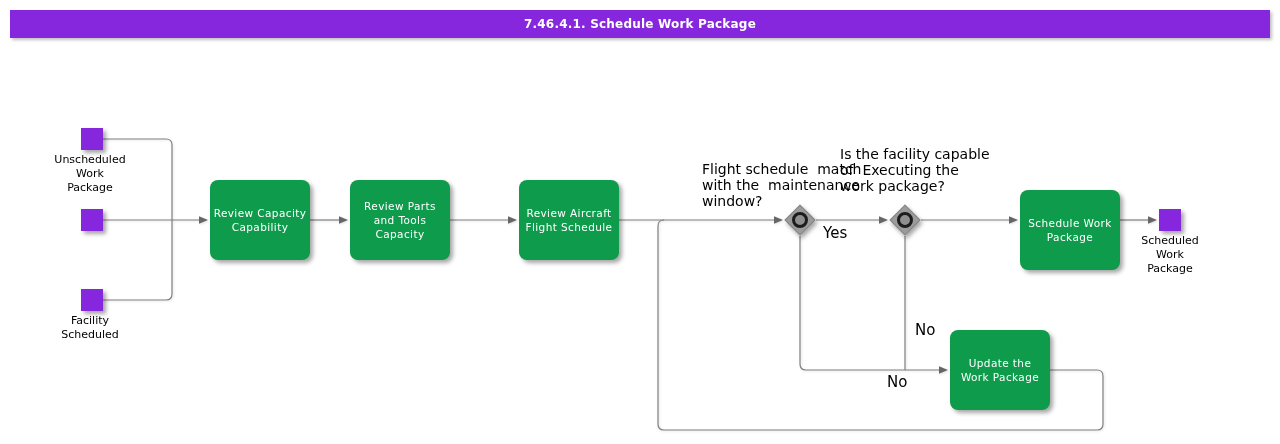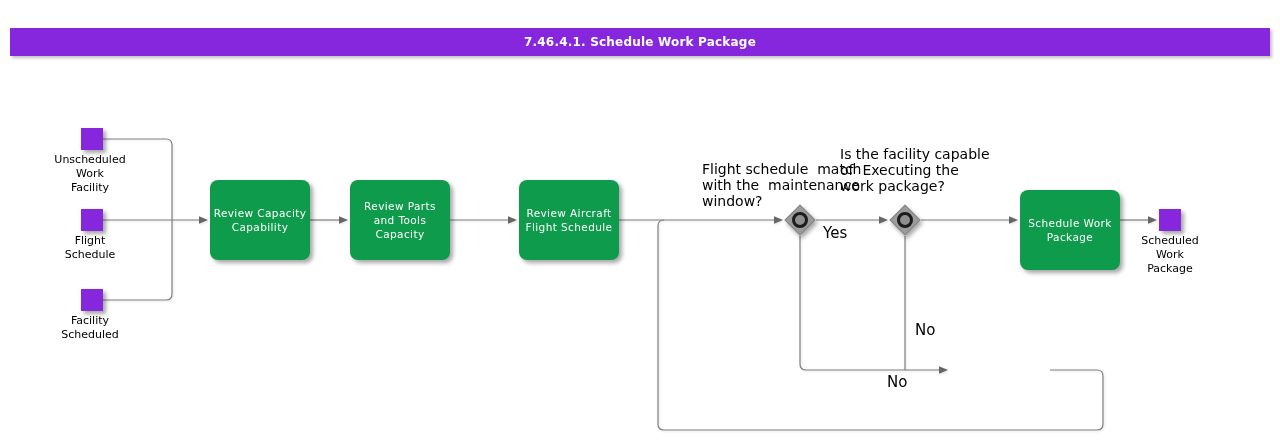--- a/index.html
+++ b/index.html
@@ -12,21 +12,21 @@
   body { font-family: "DejaVu Sans", "Liberation Sans", sans-serif; }
   .canvas {
     position: relative;
     width: 1280px;
     height: 444px;
     background: #ffffff;
     overflow: hidden;
   }
   .header-bar {
     position: absolute;
-    left: 10px; top: 28px;
+    left: 10px; top: 10px;
     width: 1260px; height: 28px;
     background: var(--accent-purple);
     box-shadow: 2px 2px 3px rgba(0,0,0,0.25);
     display: flex; align-items: center; justify-content: center;
   }
   .header-bar .title {
     color: #ffffff;
     font-size: 12px;
     font-weight: bold;
     letter-spacing: 0.2px;
@@ -137,25 +137,23 @@
     <polygon points="939,366.2 948,370 939,373.8"></polygon>
 
     <path d="M 905 236 V 370"></path>
 
     <path d="M 1050 370 H 1097 Q 1103 370 1103 376 V 424 Q 1103 430 1097 430 H 664 Q 658 430 658 424 V 226 Q 658 220 664 220"></path>
   </svg>
 
   <div class="event" style="left:81px;top:128px"></div>
   <div class="event-label" style="left:20px;top:153px">Unscheduled
 Work
-Facility</div>
+Package</div>
 
   <div class="event" style="left:81px;top:209px"></div>
-  <div class="event-label" style="left:20px;top:234px">Flight
-Schedule</div>
 
   <div class="event" style="left:81px;top:289px"></div>
   <div class="event-label" style="left:20px;top:314px">Facility
 Scheduled</div>
 
   <div class="task" style="left:210px;top:180px">
     <span class="task-text">Review Capacity
 Capability</span>
   </div>
   <div class="task" style="left:519px;top:180px">
@@ -164,20 +162,24 @@
   </div>
   <div class="task" style="left:350px;top:180px">
     <span class="task-text">Review Parts
 and Tools
 Capacity</span>
   </div>
   <div class="task" style="left:1020px;top:190px">
     <span class="task-text">Schedule Work
 Package</span>
   </div>
+  <div class="task" style="left:950px;top:330px">
+    <span class="task-text">Update the
+Work Package</span>
+  </div>
 
   <div class="gateway" style="left:789px;top:209px">
     <span class="gw-diamond"></span>
     <span class="gw-circle"></span>
   </div>
   <div class="question" style="left:702px;top:161px">Flight schedule  match
 with the  maintenance
 window?</div>
 
   <div class="gateway" style="left:894px;top:209px">

